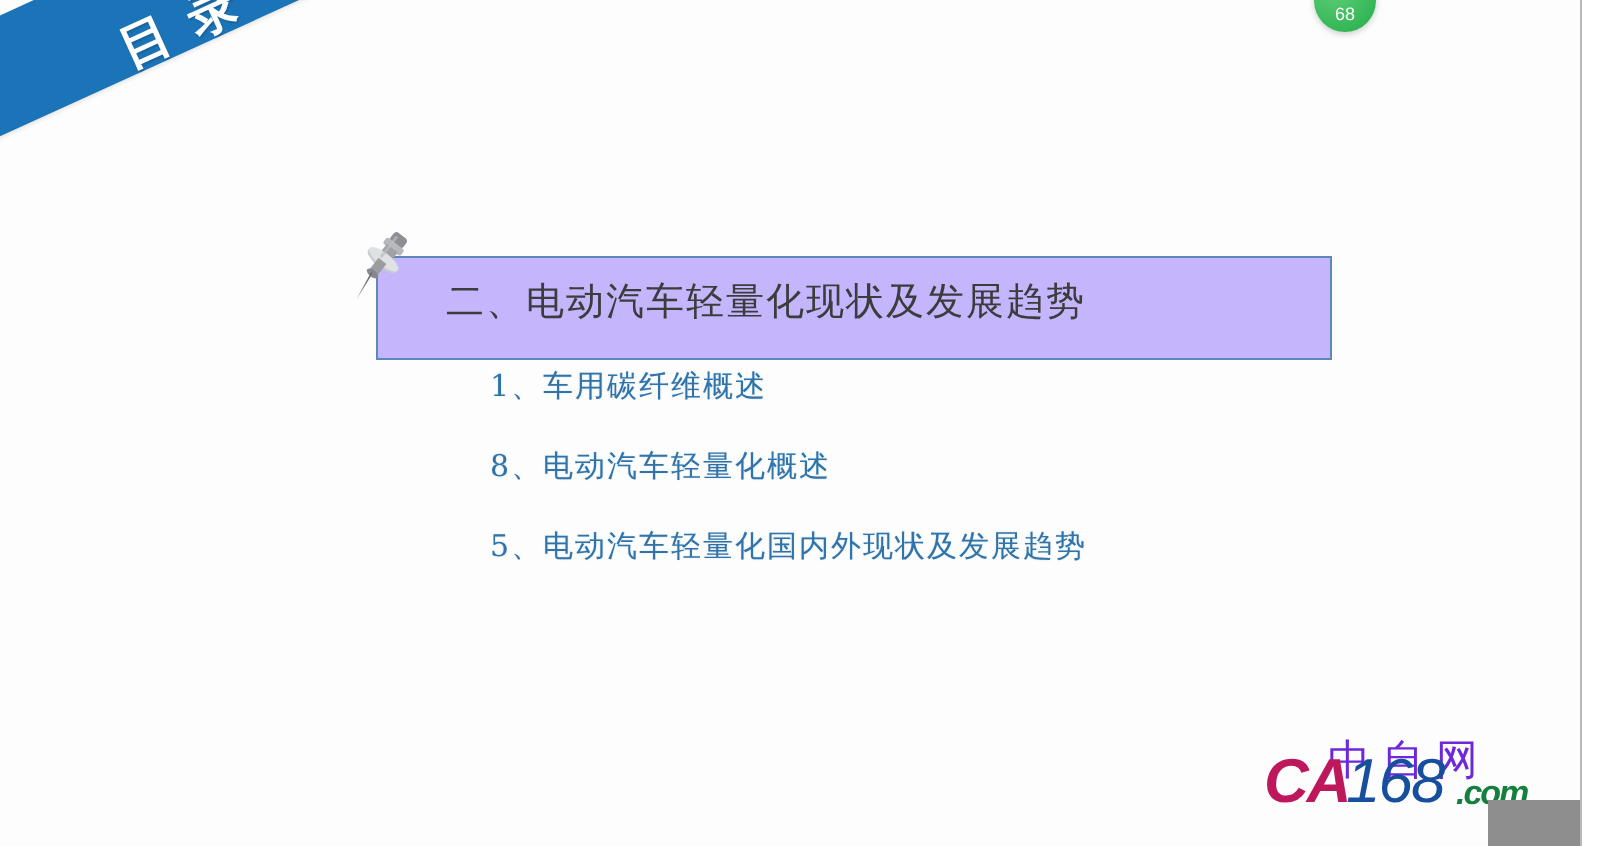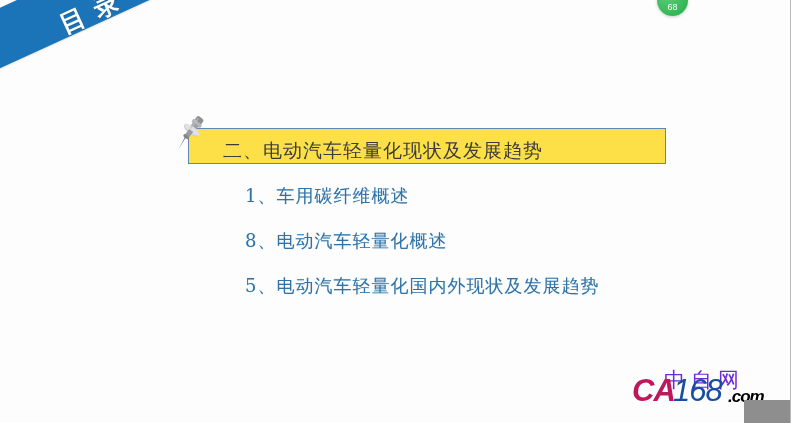--- a/index.html
+++ b/index.html
@@ -90,23 +90,23 @@
     line-height: 44px;
     box-shadow: 0 1px 3px rgba(0,0,0,0.20);
   }
 
   
   .title-box {
     position: absolute;
     left: 188px;
     top: 128px;
     width: 478px;
-    height: 36px;
+    height: 52px;
     border: 1px solid #5b88b5;
-    background: #fde047;
+    background: #c4b5fd;
     box-sizing: border-box;
   }
   .title-text {
     position: absolute;
     left: 34px;
     top: 9px;
     font-size: 19px;
     color: #3c3c3c;
     letter-spacing: 1px;
     white-space: nowrap;
@@ -123,21 +123,21 @@
   }
 
   
   .toc {
     position: absolute;
     left: 245px;
     top: 184px;
     width: 470px;
   }
   .toc-item {
-    font-size: 18px;
+    font-size: 15px;
     color: #2f73a8;
     letter-spacing: 1px;
     margin-bottom: 21px;
     white-space: nowrap;
     font-family: "DejaVu Serif", "Liberation Serif", serif;
     text-shadow: 0 0 1px rgba(170,200,225,0.55);
   }
 
   
   .watermark {
@@ -179,21 +179,21 @@
     font-family: "Liberation Sans", sans-serif;
     letter-spacing: -1px;
   }
   .wm-com {
     position: absolute;
     left: 100px;
     top: 19px;
     font-size: 17px;
     font-weight: bold;
     font-style: italic;
-    color: #000000;
+    color: #15803d;
     font-family: "Liberation Sans", sans-serif;
     letter-spacing: -1px;
   }
   .gray-block {
     position: absolute;
     left: 744px;
     top: 400px;
     width: 46px;
     height: 23px;
     background: #8e8e8e;

